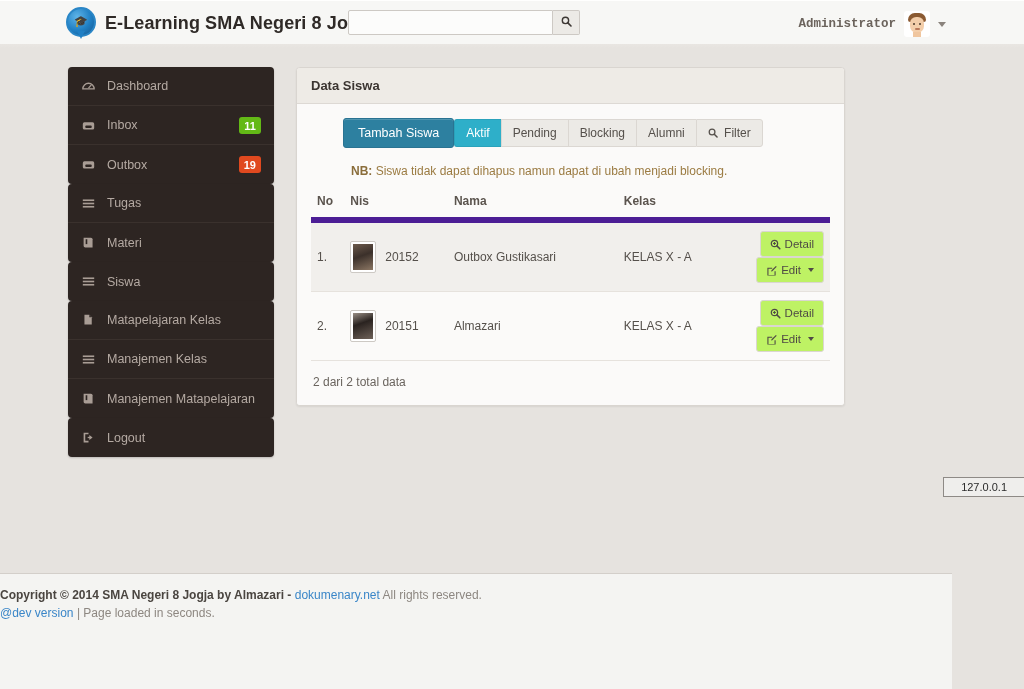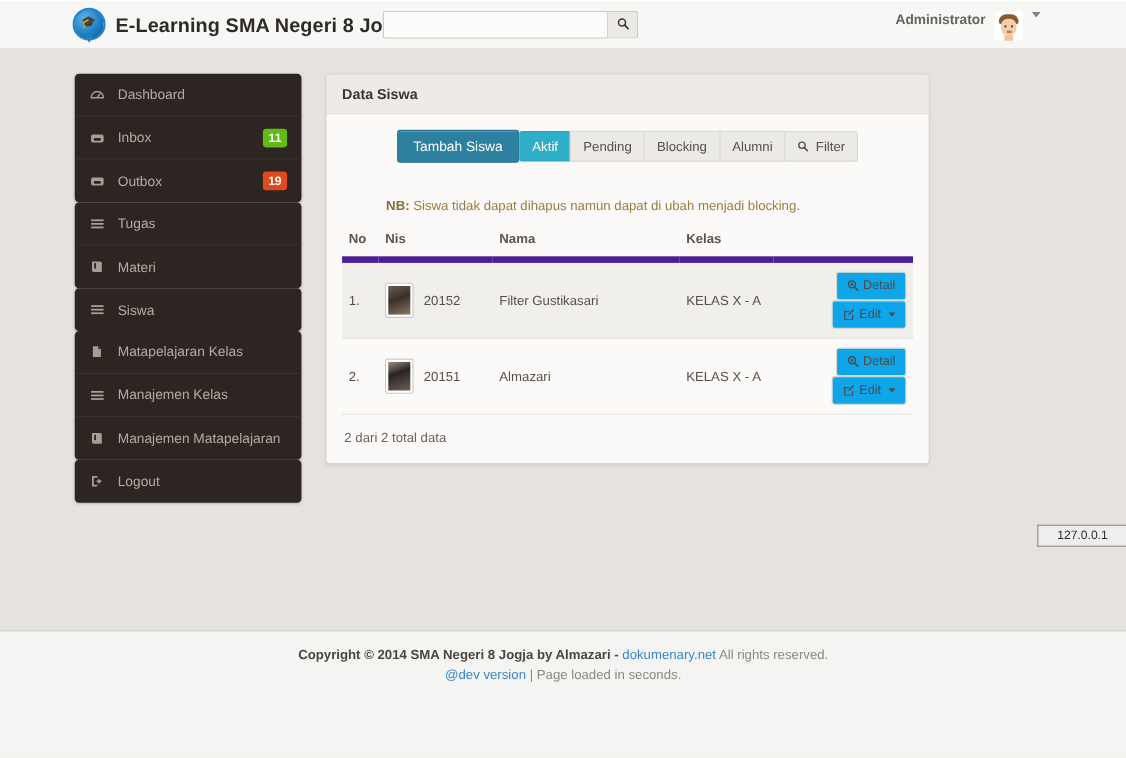--- a/index.html
+++ b/index.html
@@ -58,21 +58,21 @@
     border-radius:2px 0 0 2px; outline:none; font-size:12px; padding:0 6px;
     color:#444;
   }
   .nav-search button {
     width:27px; height:25px; border:1px solid #cdc9c4; border-left:none;
     background:#eceae6; border-radius:0 2px 2px 0; cursor:pointer;
     font-size:11px; color:#4a4540; display:flex;align-items:center;justify-content:center;
   }
   .nav-user {
     position:absolute; right:78px; top:11px;
-    display:flex; align-items:flex-start; gap:8px;
+    display:flex; align-items:center; gap:8px;font-family:Liberation Mono, monospace;
   }
   .nav-user .uname { font-size:12.5px; color:#6b635c; font-weight:bold; }
   .avatar {
     width:26px; height:26px; border-radius:3px; position:relative; overflow:hidden;
     background:#ffffff;
   }
   .avatar .hair{position:absolute;left:4px;top:2px;width:18px;height:9px;border-radius:9px 9px 3px 3px;background:#8a5a32;}
   .avatar .face{position:absolute;left:6px;top:6px;width:14px;height:16px;border-radius:7px 7px 8px 8px;background:#f3ceaa;}
   .avatar .eyeL,.avatar .eyeR{position:absolute;top:12px;width:2px;height:2px;border-radius:50%;background:#4b3a2a;}
   .avatar .eyeL{left:9px;} .avatar .eyeR{left:15px;}
@@ -115,37 +115,37 @@
     background:#fbfaf9; border:1px solid #d9d5d0; border-radius:4px;
     box-shadow:0 1px 2px rgba(0,0,0,.07);
   }
   .panel-head {
     height:36px; background:#eeebe6; border-bottom:1px solid #ddd9d4;
     display:flex; align-items:center; padding:0 14px;
     font-size:13px; font-weight:bold; color:#3b3531;
     border-radius:3px 3px 0 0;
   }
   .panel-body { padding:14px 14px 10px 14px; background:#fbfaf9; border-radius:0 0 3px 3px;}
-  .toolbar { display:flex; align-items:flex-start; justify-content:center; }
+  .toolbar { display:flex; align-items:flex-start; justify-content:flex-start;margin-left:32px; }
   .btn-primary {
     background:#2d80a0; border:1px solid #2a7392; color:#fff;
     font-size:12.5px; padding:7px 14px; border-radius:3px; cursor:pointer;
     box-shadow:0 1px 0 rgba(255,255,255,.18) inset;
   }
   .btn-group { display:flex; margin-top:1px; }
   .btn-tab {
     background:#eceae6; border:1px solid #dbd7d2; border-right:none;
     font-size:12px; color:#55504b; padding:6px 11px; cursor:pointer;
   }
   .btn-tab:first-child { border-radius:3px 0 0 3px; }
   .btn-tab:last-child { border-right:1px solid #dbd7d2; border-radius:0 3px 3px 0; }
   .btn-tab.active { background:#2eafc9; border-color:#2aa2bb; color:#ffffff; }
   .btn-tab .ficon { font-weight:bold; margin-right:3px; }
   .nb {
-    margin-top:32px; font-size:12px; color:#9b7b42;padding-left:40px;
+    margin-top:16px; font-size:12px; color:#9b7b42;padding-left:40px;
   }
   .nb b { color:#8a6d3b; }
   
   table.data { width:100%; border-collapse:collapse; margin-top:10px; }
   table.data th {
     text-align:left; font-size:12px; color:#5b544e; font-weight:bold;
     padding:6px 6px 9px 6px; border-bottom:6px solid #4c1d95;
   }
   table.data td {
     font-size:12px; color:#55504b; padding:8px 6px;
@@ -158,31 +158,31 @@
   }
   .thumb .img { width:100%; height:100%; display:block; }
   .nis { margin-left:9px; vertical-align:middle; }
   .col-no { width:36px; }
   .col-nis { width:130px; }
   .col-nama { width:222px; }
   .col-kelas { width:104px; }
   .col-act { width:140px; text-align:right; }
   .btn-sm {
     display:inline-flex; align-items:center; gap:4px;
-    background:#0ea5e9; border:1px solid #dad6d1; color:#4f4a45;
+    background:#bef264; border:1px solid #dad6d1; color:#4f4a45;
     font-size:11.5px; padding:6px 9px; border-radius:3px; cursor:pointer;
   }
   .btn-sm + .btn-sm { margin-left:22px; }
   .btn-sm .cd { width:0;height:0;border-left:3.5px solid transparent;border-right:3.5px solid transparent;border-top:4px solid #4f4a45;margin-left:3px;}
   .total { font-size:12px; color:#6a645e; padding:14px 2px 6px 2px; }
   
   .footer {
-    position:absolute; left:0; top:573px; width:1024px; height:116px;
+    position:absolute; left:0; top:573px; width:952px; height:116px;
     background:#f4f4f2; border-top:1px solid #d3cfca;
-    text-align:center; padding-top:14px;
+    padding-top:14px;
   }
   .footer .line1 { font-size:12px; color:#8d8781; }
   .footer .line2 { font-size:12px; color:#8d8781; margin-top:4px; }
   .footer a { color:#3a86c8; text-decoration:none; }
   .footer .copy-strong { font-weight:bold; color:#4a4540; }
   
   .status-bubble {
     position:absolute; right:0px; top:477px;
     background:#efeeec; border:1px solid #8e8a86; border-right:none;
     font-size:11px; color:#2b2b2b; padding:3px 17px;
@@ -386,21 +386,21 @@
             </tr>
           </thead>
           <tbody>
             <tr class="hl">
               <td>1.</td>
               <td>
                 <span class="thumb">
                   <span class="img" style="background:linear-gradient(160deg,#6d5a4c 0%,#3b302a 45%,#8b7663 100%);display:block;"></span>
                 </span><span class="nis">20152</span>
               </td>
-              <td>Filter Gustikasari</td>
+              <td>Outbox Gustikasari</td>
               <td>KELAS X - A</td>
               <td class="col-act">
                 <button class="btn-sm">
                   <span>
                     <svg width="11" height="11" viewBox="0 0 16 16" style="vertical-align:-2px">
                       <circle cx="6.5" cy="6.5" r="4.6" fill="none" stroke="#4f4a45" stroke-width="1.8"></circle>
                       <line x1="4.4" y1="6.5" x2="8.6" y2="6.5" stroke="#4f4a45" stroke-width="1.4"></line>
                       <line x1="6.5" y1="4.4" x2="6.5" y2="8.6" stroke="#4f4a45" stroke-width="1.4"></line>
                       <line x1="10" y1="10" x2="14.3" y2="14.3" stroke="#4f4a45" stroke-width="2.2" stroke-linecap="round"></line>
                     </svg>

